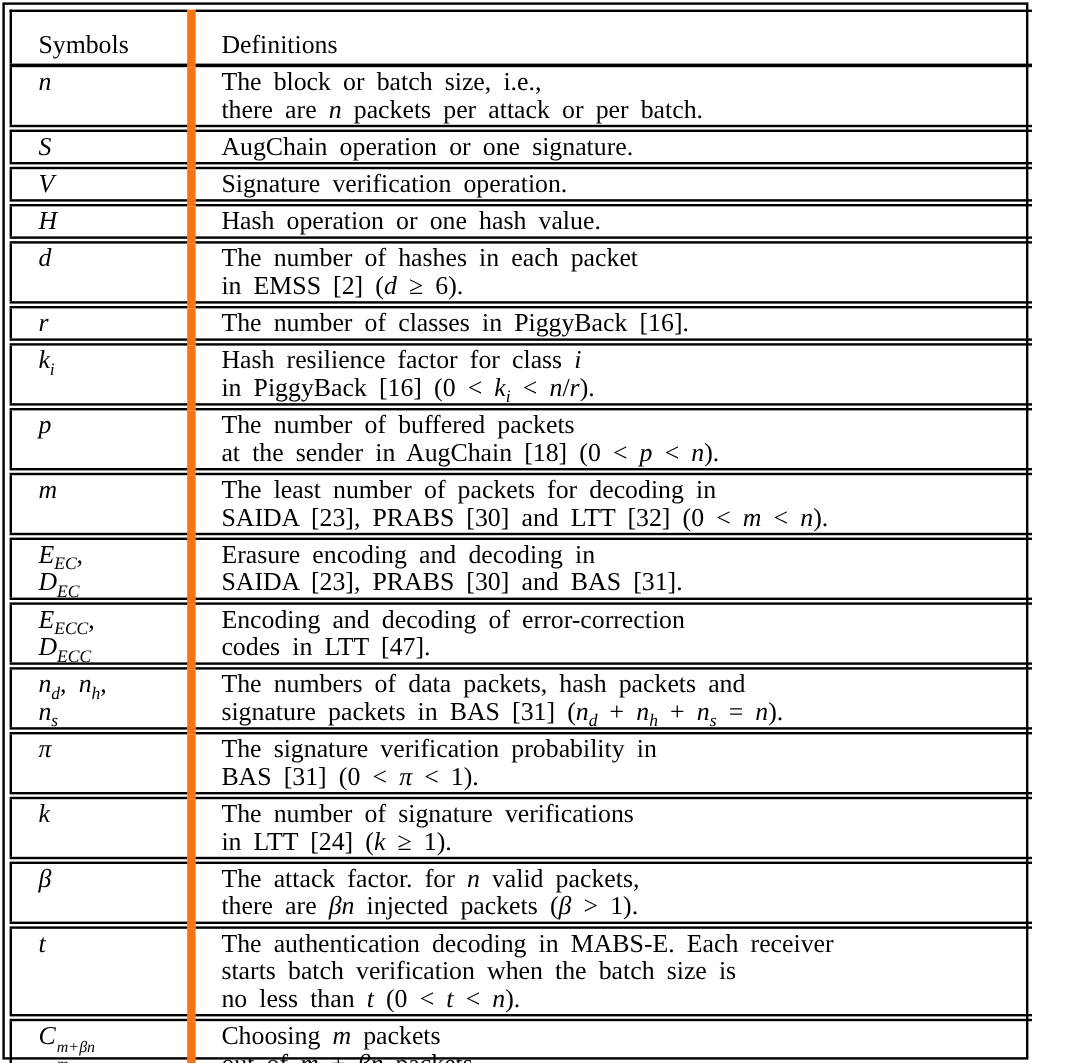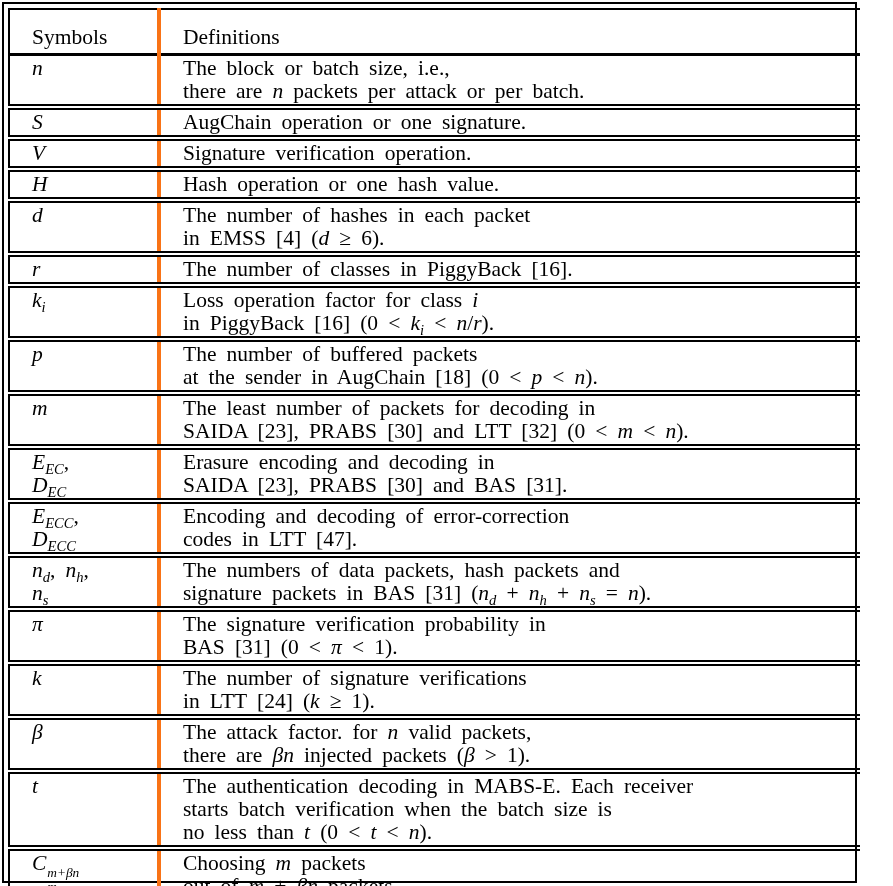--- a/index.html
+++ b/index.html
@@ -23,21 +23,21 @@
     left: 8px; top: 8px;
     width: 877px;
     border-collapse: collapse;
     table-layout: fixed;
     border: 2px solid #000000;
     font-size: 21.5px;
     line-height: 23px;
     word-spacing: 0.22em;
   }
   col.col-sym { width: 150px; }
-  th, td { border-left: 4px solid #f97316; }
+  th, td { border-left: 7px solid #f97316; }
   th:first-child, td:first-child { border-left: none; }
   thead th {
     font-weight: normal;
     text-align: left;
     vertical-align: bottom;
     padding: 16px 4px 4px 22px;
     border-bottom: 3px solid #000000;
   }
   tbody td {
     vertical-align: top;
@@ -111,37 +111,37 @@
           <td>
             <div class="line"><span><span>Hash operation or one hash value.</span></span></div>
           </td>
         </tr>
         <tr>
           <td>
             <div class="line"><span><span class="mi">d</span></span></div>
           </td>
           <td>
             <div class="line"><span><span>The number of hashes in each packet</span></span></div>
-            <div class="line"><span><span>in EMSS [4] (</span></span><span><span class="mi">d</span></span><span><span> ≥ 6).</span></span></div>
+            <div class="line"><span><span>in EMSS [2] (</span></span><span><span class="mi">d</span></span><span><span> ≥ 6).</span></span></div>
           </td>
         </tr>
         <tr>
           <td>
             <div class="line"><span><span class="mi">r</span></span></div>
           </td>
           <td>
             <div class="line"><span><span>The number of classes in PiggyBack [16].</span></span></div>
           </td>
         </tr>
         <tr>
           <td>
             <div class="line"><span><span class="mi">k</span><sub class="mi">i</sub></span></div>
           </td>
           <td>
-            <div class="line"><span><span>Loss operation factor for class </span></span><span><span class="mi">i</span></span></div>
+            <div class="line"><span><span>Hash resilience factor for class </span></span><span><span class="mi">i</span></span></div>
             <div class="line"><span><span>in PiggyBack [16] (0 &lt; </span></span><span><span class="mi">k</span><sub class="mi">i</sub></span><span><span> &lt; </span></span><span><span class="mi">n</span></span><span><span>/</span></span><span><span class="mi">r</span></span><span><span>).</span></span></div>
           </td>
         </tr>
         <tr>
           <td>
             <div class="line"><span><span class="mi">p</span></span></div>
           </td>
           <td>
             <div class="line"><span><span>The number of buffered packets</span></span></div>
             <div class="line"><span><span>at the sender in AugChain [18] (0 &lt; </span></span><span><span class="mi">p</span></span><span><span> &lt; </span></span><span><span class="mi">n</span></span><span><span>).</span></span></div>

